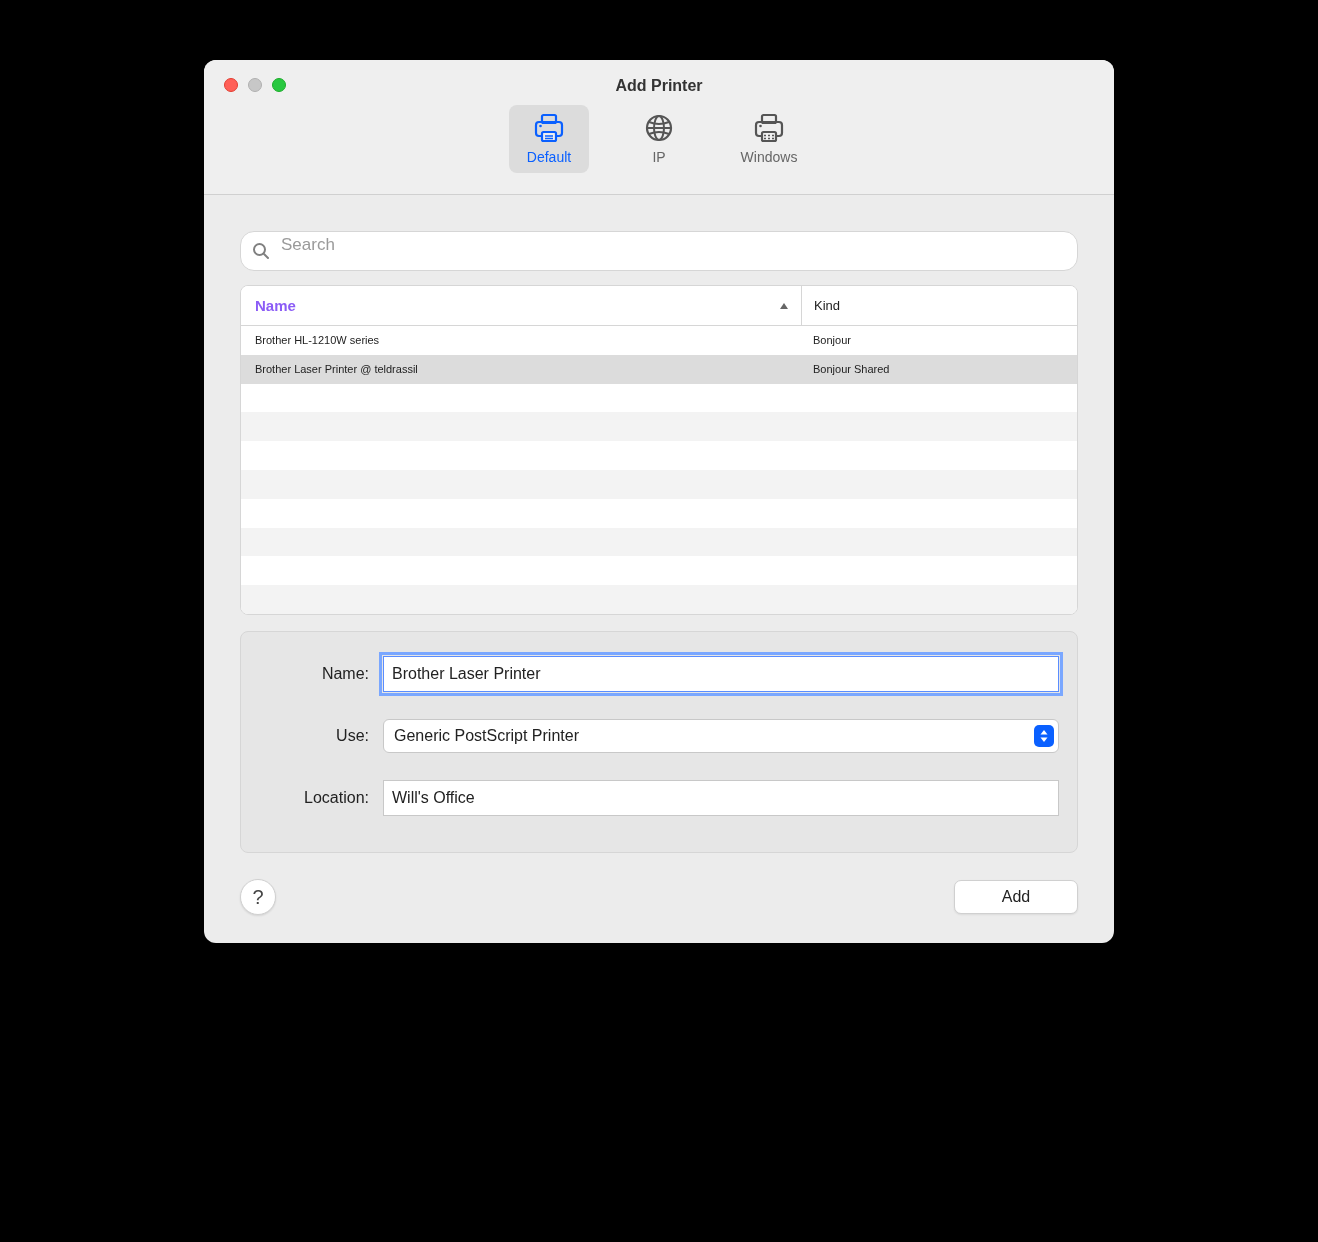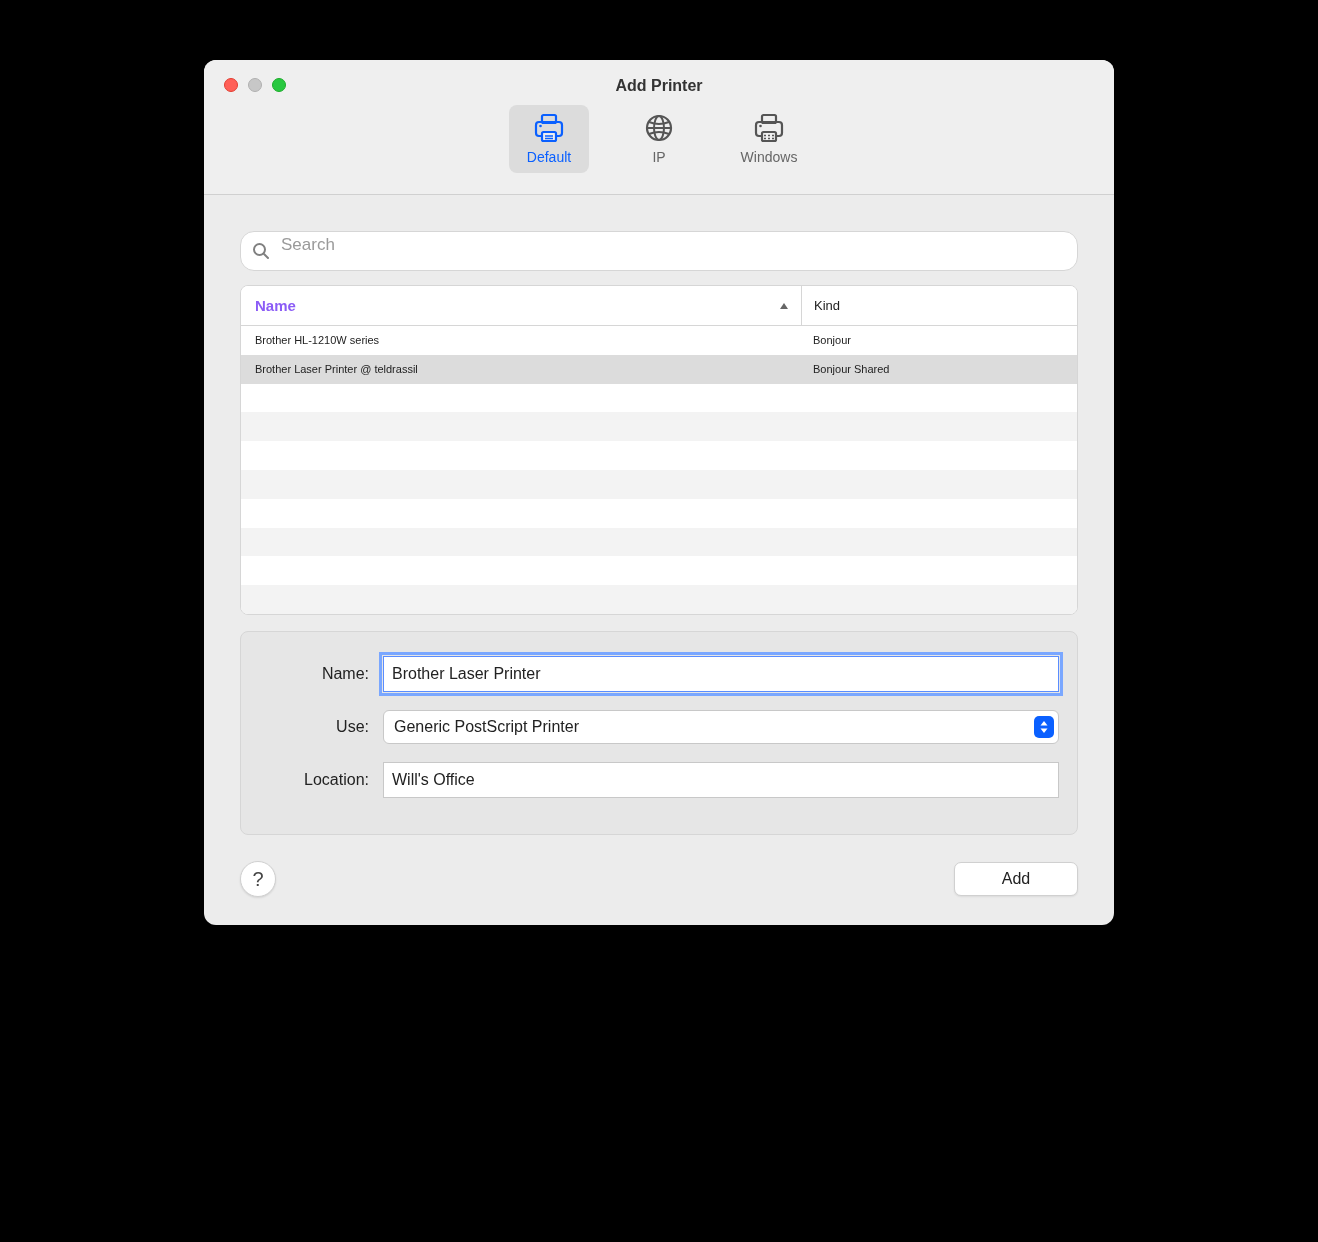--- a/index.html
+++ b/index.html
@@ -186,21 +186,21 @@
     .cell-kind { flex:1; padding-left:12px; }
 
     .form-panel {
       margin-top: 16px;
       background: #e6e6e6;
       border: 1px solid #d6d6d6;
       border-radius: 8px;
       padding: 24px 18px 36px 18px;
       display: flex;
       flex-direction: column;
-      gap: 18px;
+      gap: 27px;
     }
     .form-row {
       display: flex;
       align-items: center;
       gap: 14px;
     }
     .form-label {
       flex: 0 0 110px;
       text-align: right;
       font-size: 16px;

